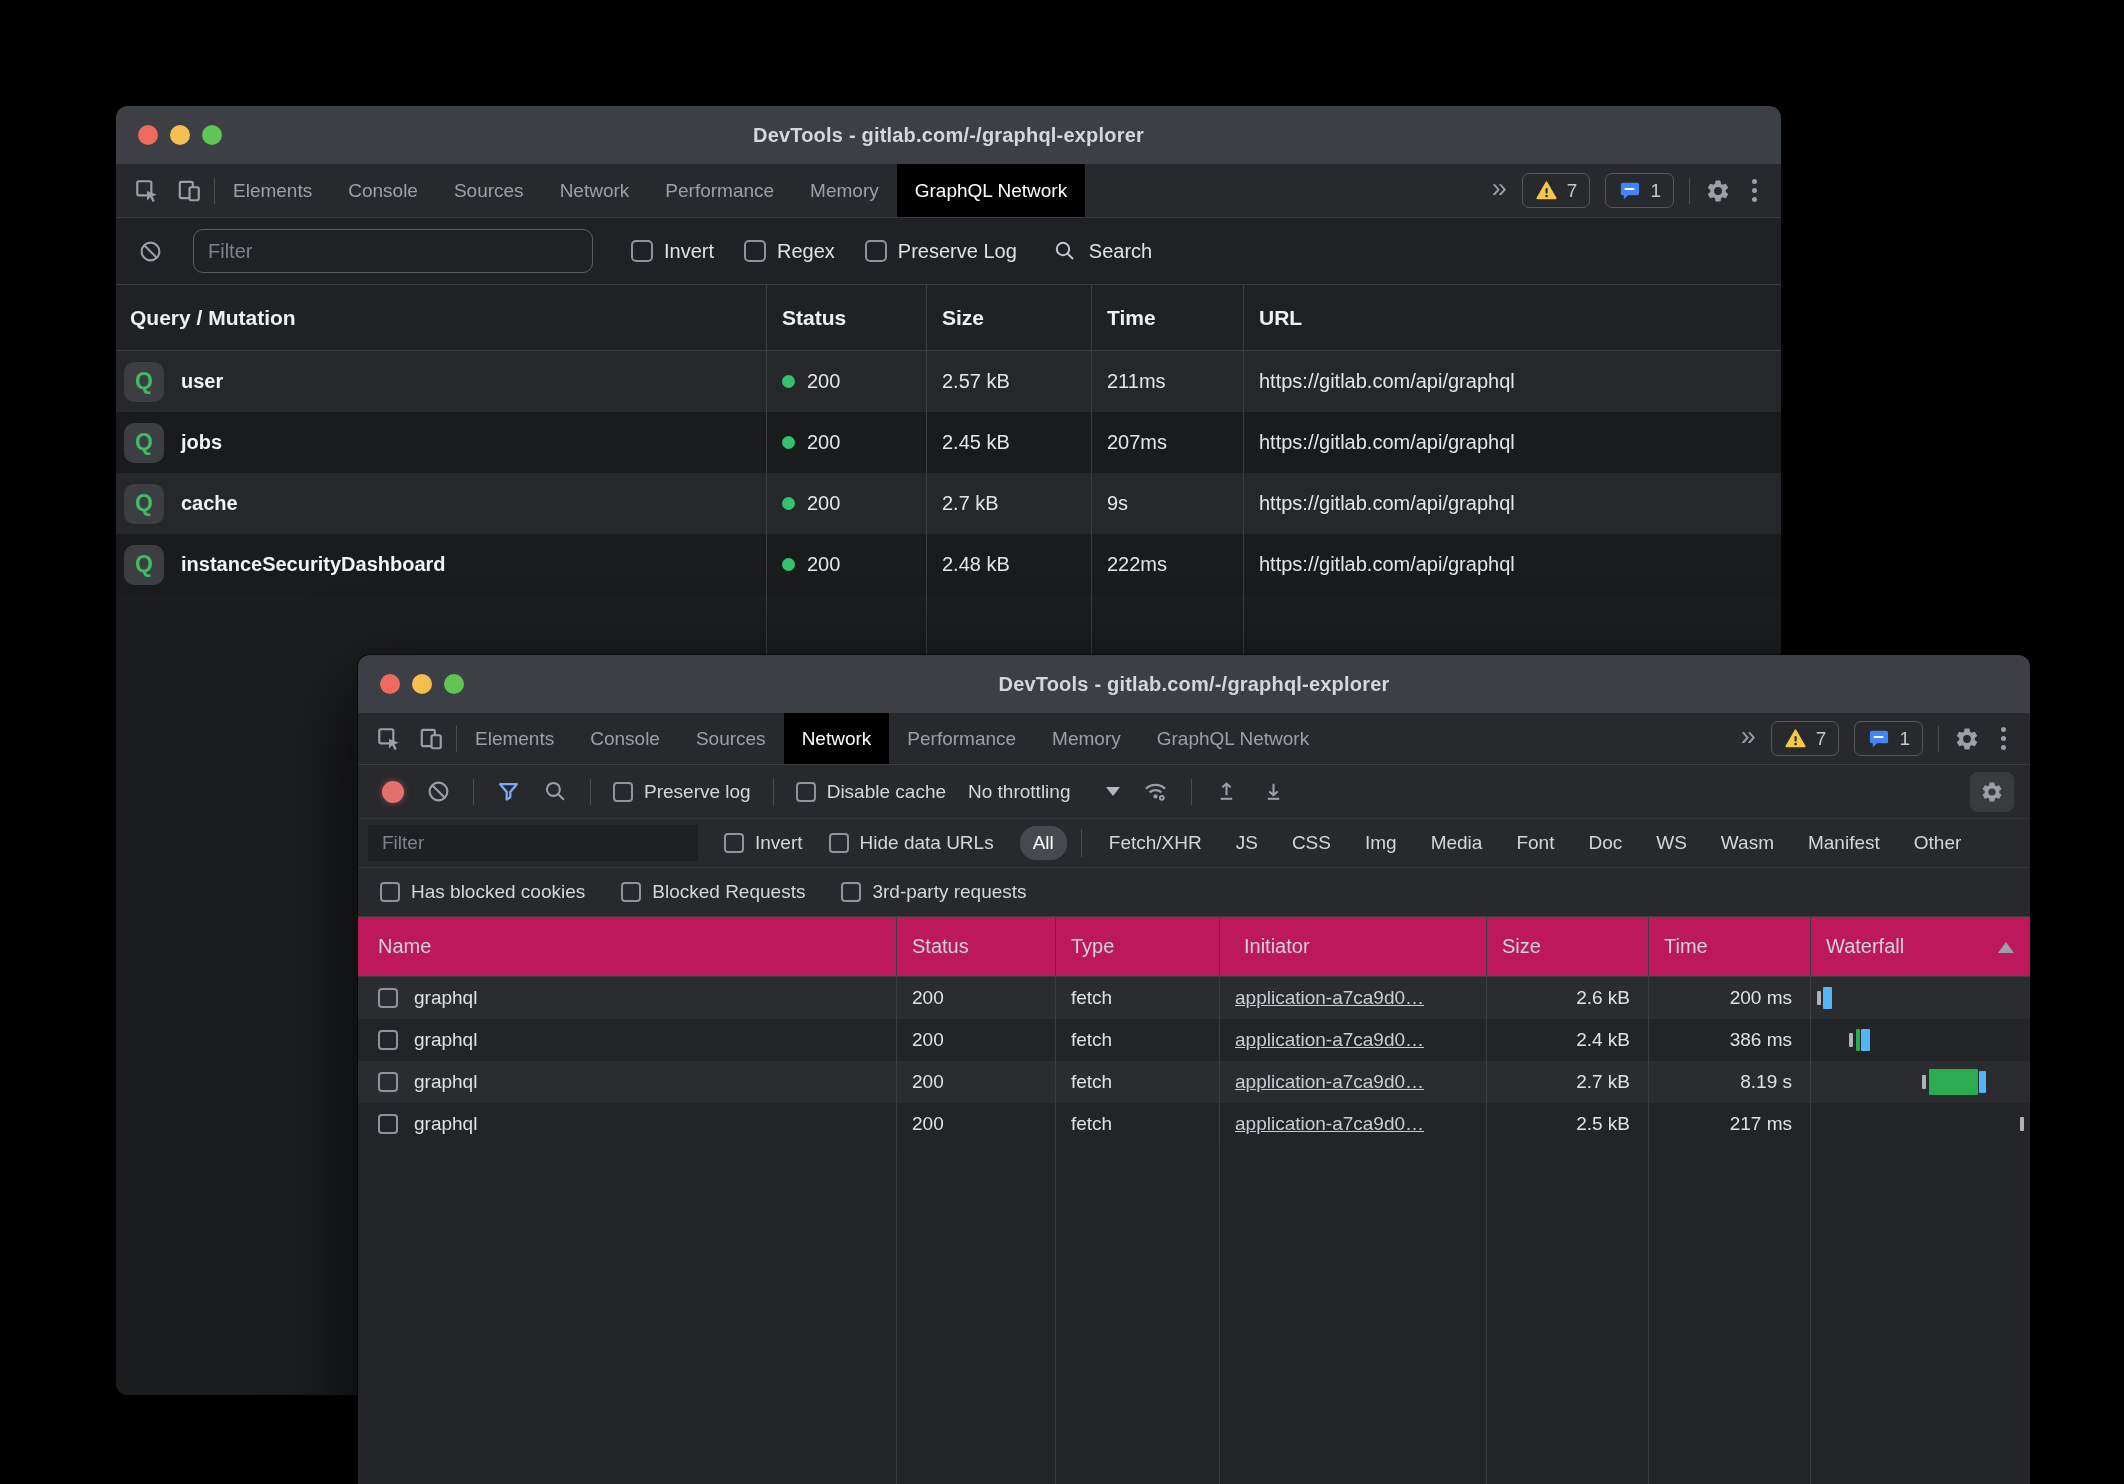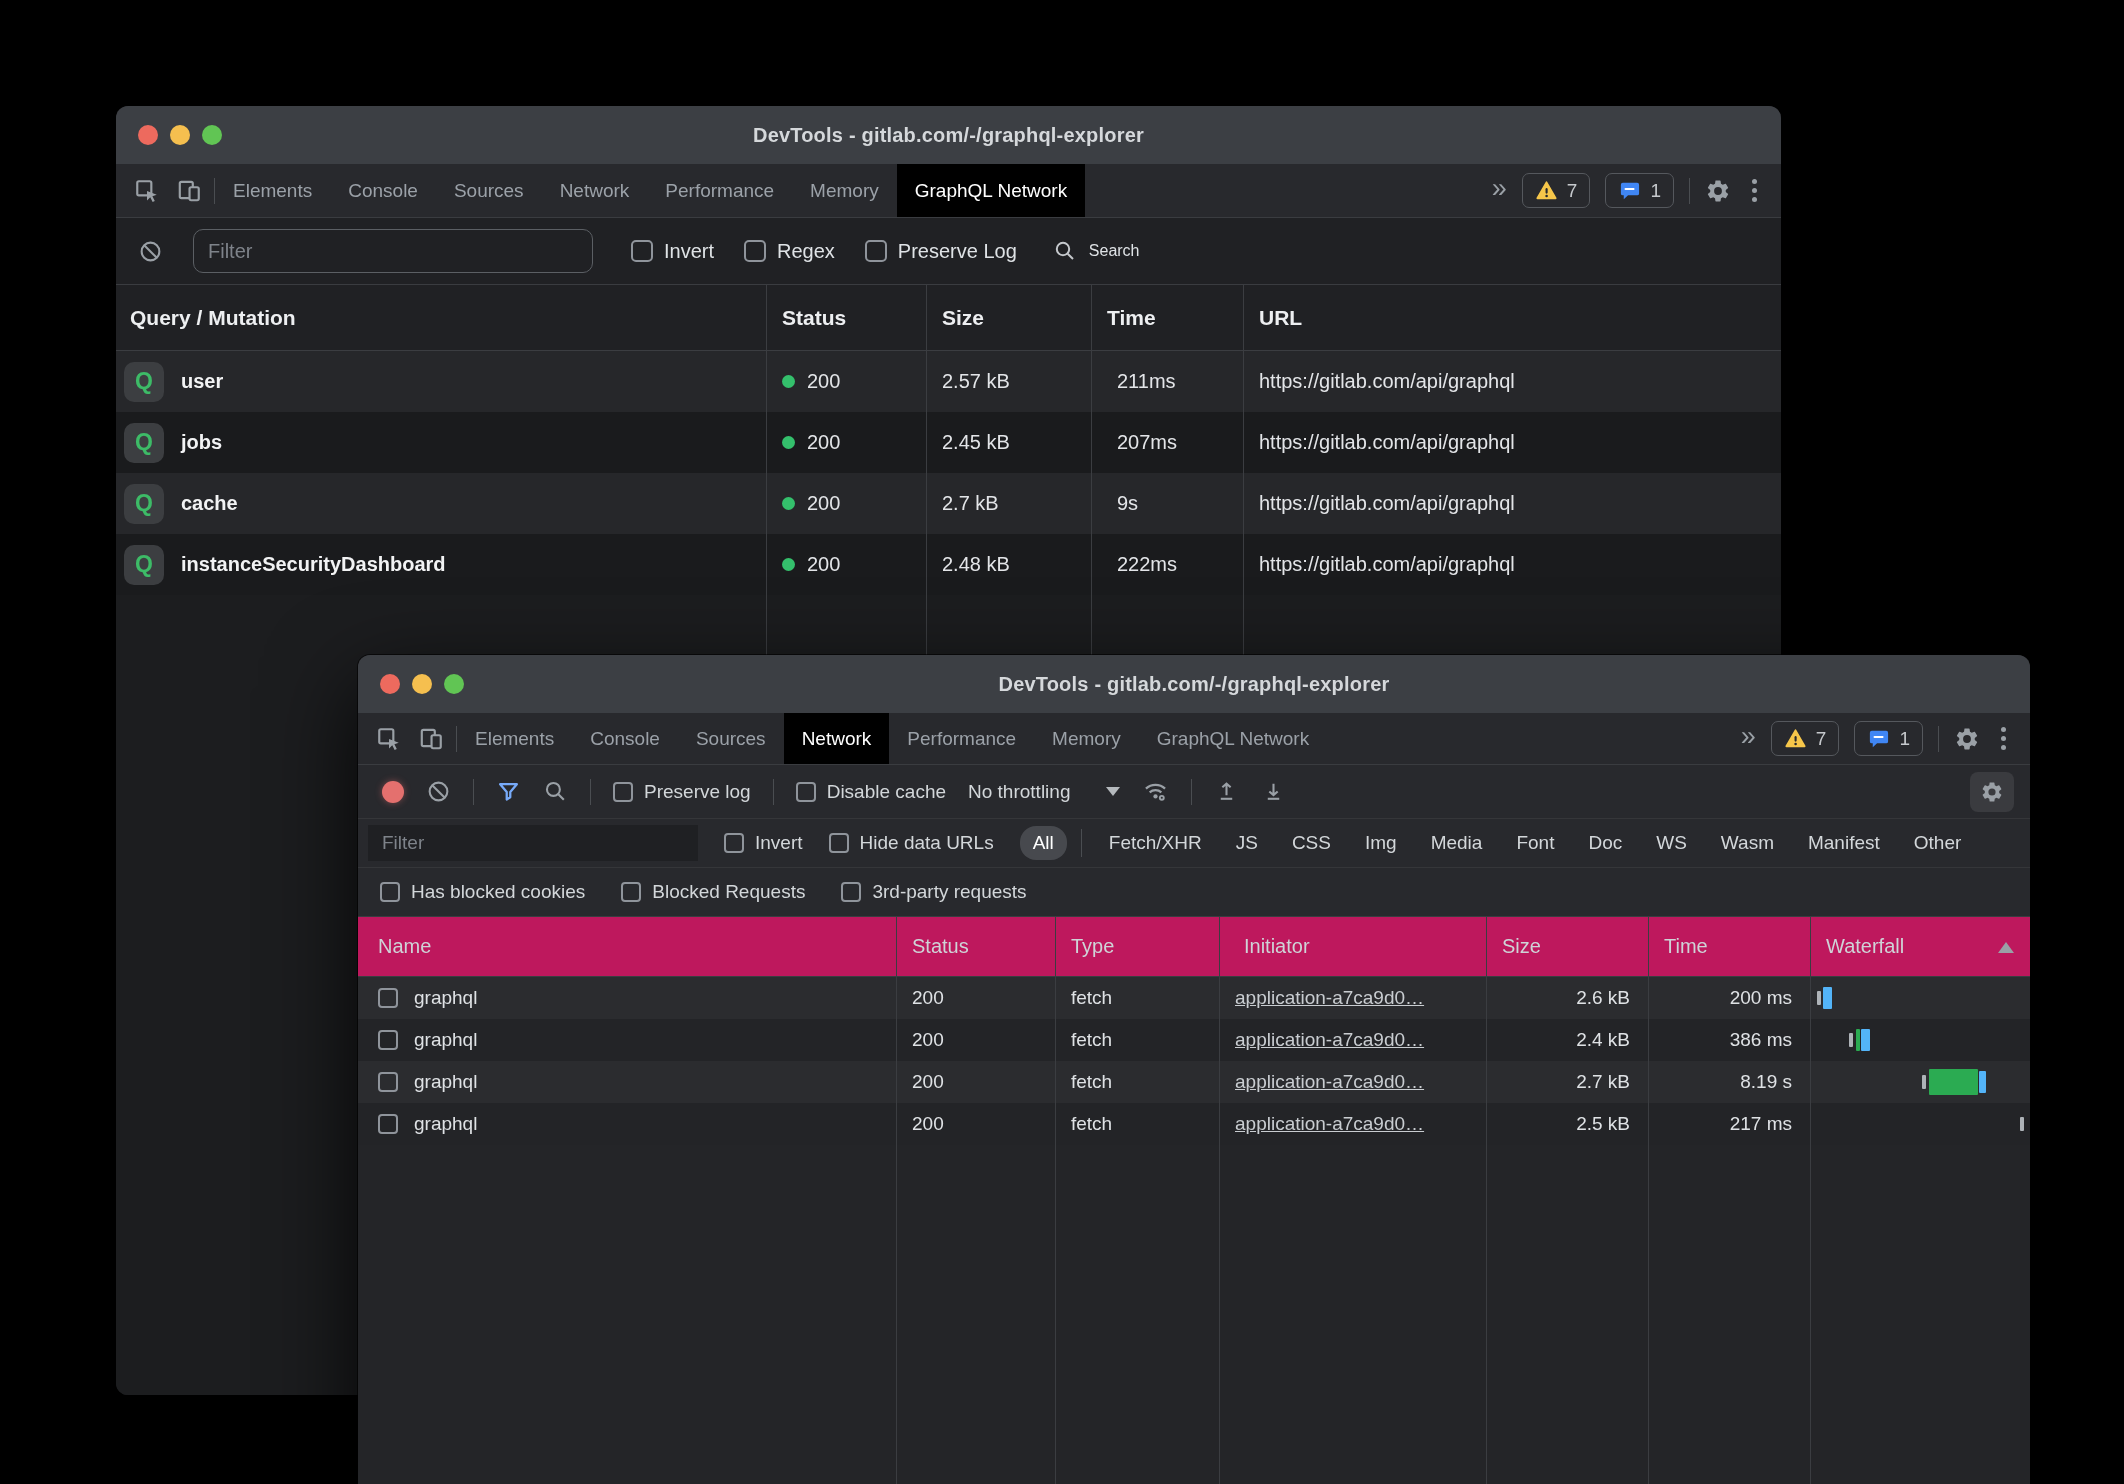--- a/index.html
+++ b/index.html
@@ -52,42 +52,42 @@
   #frontWin .cb-group { font-size:19px; font-weight:400; color:#d3d7da; }
 
   
   .gql-filterbar { height:67px; display:flex; align-items:center; gap:30px;
                    background:#202124; padding-left:22px;
                    border-bottom:1px solid #3a3c40; }
   .gql-filter { width:400px; height:44px; border:1.5px solid #5b5f64; border-radius:10px;
                 background:#202124; color:#e2e5e8; font-size:20px; padding:0 14px;
                 outline:none; font-family:"Liberation Sans",sans-serif; }
   .gql-filter::placeholder { color:#7e838a; }
-  .search-group { display:flex; align-items:center; gap:12px; font-size:16px;
+  .search-group { display:flex; align-items:center; gap:12px; font-size:20px;
                   color:#dfe3e6; font-weight:500; margin-left:6px; }
 
   .gql-table { position:relative; height:1110px; background:#1c1d1f; }
   .vline { position:absolute; top:0; bottom:0; width:1px; background:#3b3d41; }
   .gql-header { height:66px; display:flex; align-items:center; position:relative;
                 background:#202124; border-bottom:1px solid #3b3d41;
                 font-weight:bold; font-size:21px; color:#edeff1; }
   .gh { white-space:nowrap; }
   .g0 { width:650px; padding-left:14px; }
   .g1 { width:160px; padding-left:16px; }
   .g2 { width:165px; padding-left:16px; }
   .g3 { width:152px; padding-left:16px; }
   .g4 { flex:1;     padding-left:16px; }
   .gql-row { height:61px; display:flex; align-items:center; font-size:20px; color:#e3e5e8; }
   .gql-row.odd  { background:#26272a; }
   .gql-row.even { background:#1a1b1d; }
   .gcell { white-space:nowrap; overflow:hidden; }
   .gc-name { width:650px; display:flex; align-items:center; gap:17px; padding-left:8px; }
   .gc-status { width:160px; display:flex; align-items:center; gap:12px; padding-left:16px; }
   .gc-size { width:165px; padding-left:16px; }
-  .gc-time { width:152px; padding-left:26px; }
+  .gc-time { width:152px; padding-left:16px; }
   .gc-url  { flex:1; padding-left:16px; }
   .q-badge { width:40px; height:40px; border-radius:10px; background:#3c3e41;
              display:flex; align-items:center; justify-content:center;
              font-size:23px; font-weight:bold; flex:0 0 auto; }
   .g-title { font-weight:bold; color:#f2f3f4; }
   .status-dot { width:13px; height:13px; border-radius:50%; flex:0 0 auto; }
 
   
   .net-toolbar { height:54px; background:#28292d; display:flex; align-items:center;
                  gap:22px; padding:0 16px 0 24px; border-bottom:1px solid #353639; }

